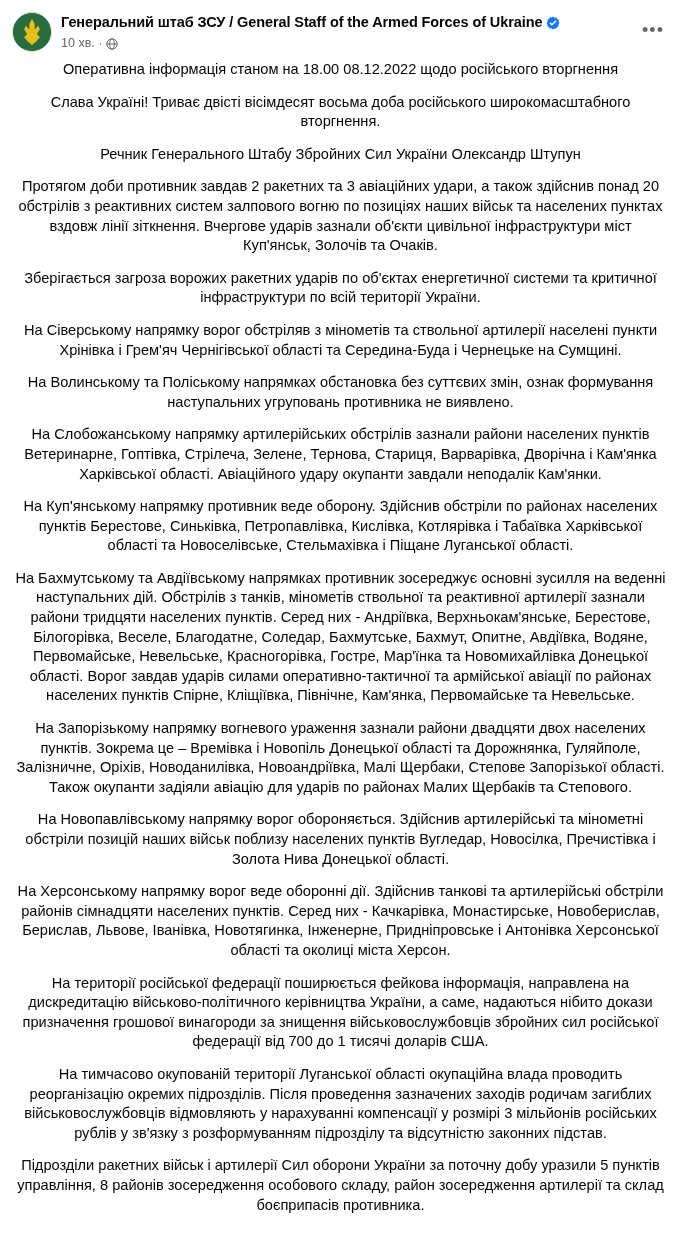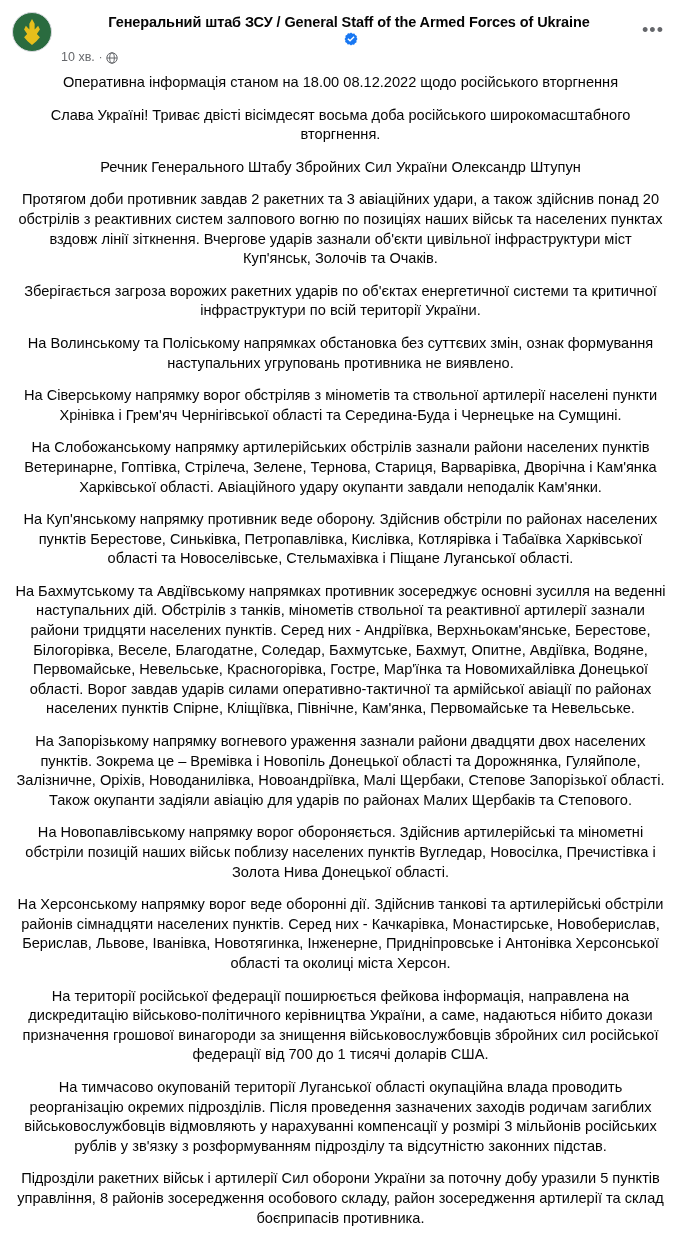--- a/index.html
+++ b/index.html
@@ -49,21 +49,20 @@
   .header-text {
     flex: 1 1 auto;
     min-width: 0;
     padding-top: 1px;
   }
   .name-row {
     display: flex;
     align-items: center;
     flex-wrap: wrap;
     line-height: 18px;
-    flex-direction: column;
   }
   .page-name {
     font-size: 14.5px;
     font-weight: bold;
     color: #050505;
     letter-spacing: -0.1px;
   }
   .verified-badge {
     display: inline-block;
     width: 14px;
@@ -151,22 +150,22 @@
     </div>
     <div class="menu-btn">•••</div>
   </div>
 
   <div class="post-body">
     <p>Оперативна інформація станом на 18.00 08.12.2022 щодо російського вторгнення</p>
     <p>Слава Україні! Триває двісті вісімдесят восьма доба російського широкомасштабного вторгнення.</p>
     <p>Речник Генерального Штабу Збройних Сил України Олександр Штупун</p>
     <p>Протягом доби противник завдав 2 ракетних та 3 авіаційних удари, а також здійснив понад 20 обстрілів з реактивних систем залпового вогню по позиціях наших військ та населених пунктах вздовж лінії зіткнення. Вчергове ударів зазнали об'єкти цивільної інфраструктури міст Куп'янськ, Золочів та Очаків.</p>
     <p>Зберігається загроза ворожих ракетних ударів по об'єктах енергетичної системи та критичної інфраструктури по всій території України.</p>
+    <p>На Сіверському напрямку ворог обстріляв з мінометів та ствольної артилерії населені пункти Хрінівка і Грем'яч Чернігівської області та Середина-Буда і Чернецьке на Сумщині.</p>
     <p>На Волинському та Поліському напрямках обстановка без суттєвих змін, ознак формування наступальних угруповань противника не виявлено.</p>
-    <p>На Сіверському напрямку ворог обстріляв з мінометів та ствольної артилерії населені пункти Хрінівка і Грем'яч Чернігівської області та Середина-Буда і Чернецьке на Сумщині.</p>
     <p>На Слобожанському напрямку артилерійських обстрілів зазнали райони населених пунктів Ветеринарне, Гоптівка, Стрілеча, Зелене, Тернова, Стариця, Варварівка, Дворічна і Кам'янка Харківської області. Авіаційного удару окупанти завдали неподалік Кам'янки.</p>
     <p>На Куп'янському напрямку противник веде оборону. Здійснив обстріли по районах населених пунктів Берестове, Синьківка, Петропавлівка, Кислівка, Котлярівка і Табаївка Харківської області та Новоселівське, Стельмахівка і Піщане Луганської області.</p>
     <p>На Бахмутському та Авдіївському напрямках противник зосереджує основні зусилля на веденні наступальних дій. Обстрілів з танків, мінометів ствольної та реактивної артилерії зазнали райони тридцяти населених пунктів.  Серед них - Андріївка, Верхньокам'янське, Берестове, Білогорівка, Веселе, Благодатне, Соледар, Бахмутське, Бахмут, Опитне, Авдіївка, Водяне, Первомайське, Невельське, Красногорівка, Гостре, Мар'їнка та Новомихайлівка Донецької області. Ворог завдав ударів силами оперативно-тактичної та армійської авіації по районах населених пунктів Спірне, Кліщіївка, Північне, Кам'янка, Первомайське та Невельське.</p>
     <p>На Запорізькому напрямку вогневого ураження зазнали райони двадцяти двох населених пунктів.  Зокрема це – Времівка і Новопіль Донецької області та Дорожнянка, Гуляйполе, Залізничне, Оріхів, Новоданилівка, Новоандріївка, Малі Щербаки, Степове Запорізької області. Також окупанти задіяли авіацію для ударів по районах Малих Щербаків та Степового.</p>
     <p>На Новопавлівському напрямку ворог обороняється. Здійснив артилерійські та мінометні обстріли позицій наших військ поблизу населених пунктів Вугледар, Новосілка,  Пречистівка і Золота Нива Донецької області.</p>
     <p>На Херсонському напрямку ворог веде оборонні дії. Здійснив танкові та артилерійські обстріли районів сімнадцяти населених пунктів. Серед них - Качкарівка, Монастирське, Новоберислав, Берислав, Львове, Іванівка, Новотягинка, Інженерне, Придніпровське і Антонівка Херсонської області та околиці міста Херсон.</p>
     <p>На території російської федерації поширюється фейкова інформація, направлена на дискредитацію військово-політичного керівництва України, а саме, надаються нібито докази призначення грошової винагороди за знищення військовослужбовців збройних сил російської федерації від 700 до 1 тисячі доларів США.</p>
     <p>На тимчасово окупованій території Луганської області окупаційна влада проводить реорганізацію окремих підрозділів. Після проведення зазначених заходів родичам загиблих військовослужбовців відмовляють у нарахуванні компенсації у розмірі 3 мільйонів російських рублів у зв'язку з розформуванням підрозділу та відсутністю законних підстав.</p>
     <p>Підрозділи ракетних військ і артилерії Сил оборони України за поточну добу уразили 5 пунктів управління, 8 районів зосередження особового складу, район зосередження артилерії та склад боєприпасів противника.</p>
   </div>

